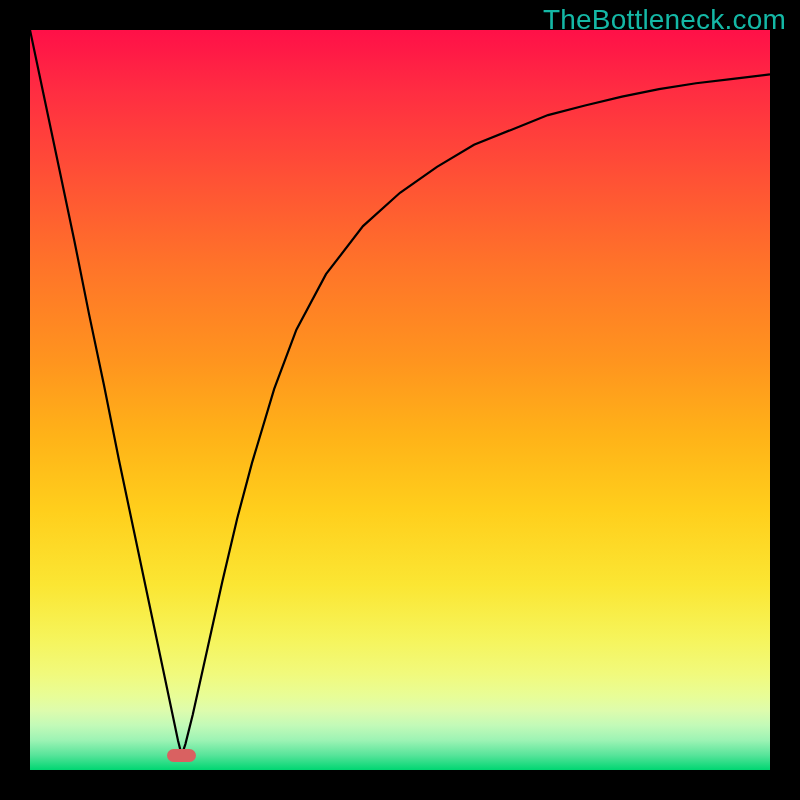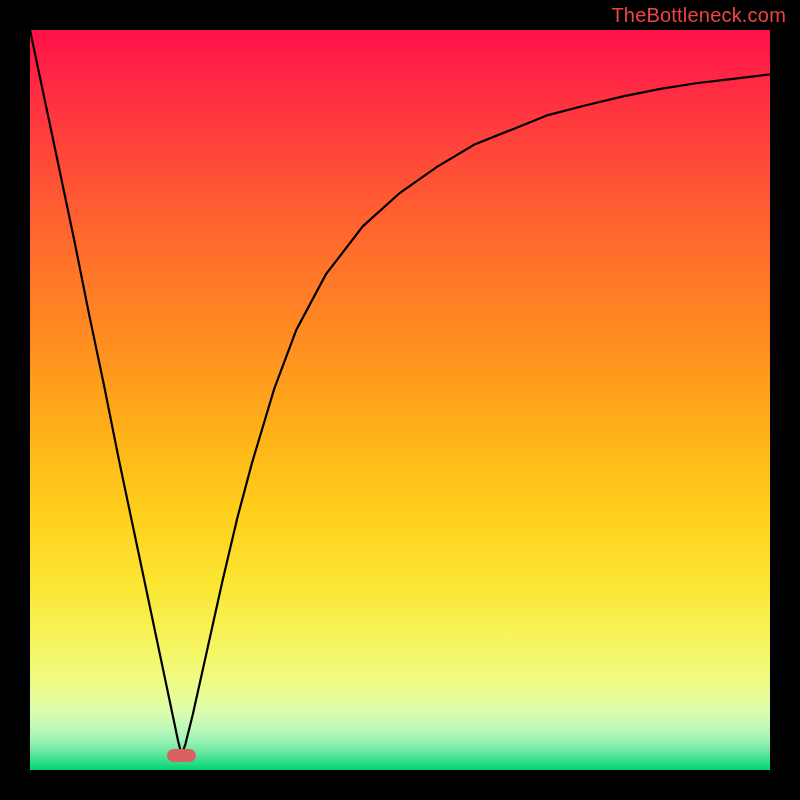--- a/index.html
+++ b/index.html
@@ -14,22 +14,22 @@
     position: relative;
     width: 800px;
     height: 800px;
     background: #000;
   }
   .watermark {
     position: absolute;
     top: 4px;
     right: 14px;
     font-family: Arial, Helvetica, sans-serif;
-    font-size: 20px;
-    color: #ef4444;
+    font-size: 28px;
+    color: #14b8a6;
     letter-spacing: 0.2px;
   }
   .plot {
     position: absolute;
     left: 30px;
     top: 30px;
     width: 740px;
     height: 740px;
     background: linear-gradient(
       to bottom,

